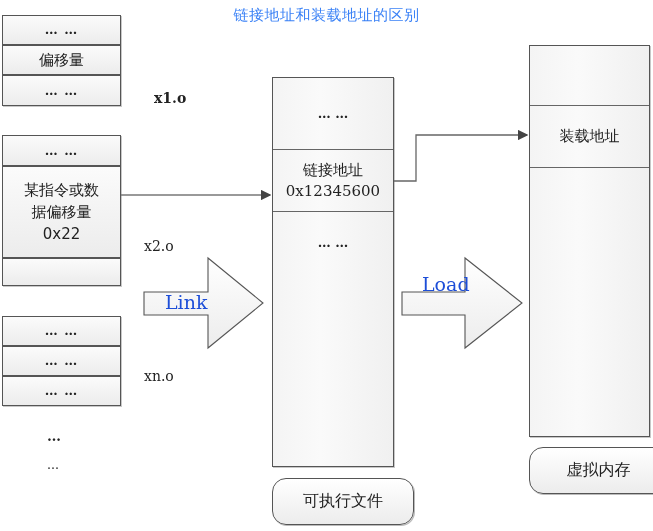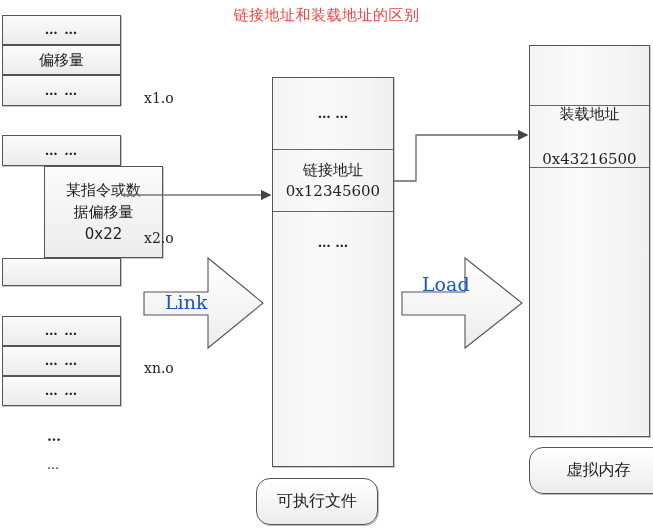--- a/index.html
+++ b/index.html
@@ -1,19 +1,19 @@
 <!DOCTYPE html>
 <html><head>
   <meta charset="utf-8">
   <style>
     html, body { margin: 0; padding: 0; background: #ffffff; }
     body { width: 653px; height: 531px; position: relative; overflow: hidden;
            font-family: "DejaVu Serif", "Liberation Serif", serif; color: #222; }
     .title { position: absolute; left: 0; width: 653px; top: 6px; text-align: center;
-             font-family: "DejaVu Sans", sans-serif; font-size: 15px; color: #ef4444; letter-spacing: 0.5px; }
+             font-family: "DejaVu Sans", sans-serif; font-size: 15px; color: #3b82f6; letter-spacing: 0.5px; }
     .cell { position: absolute; box-sizing: border-box; border: 1px solid #555;
             background: linear-gradient(#fbfbfb, #ececec);
             box-shadow: 1px 1px 0 #c8c8c8;
             display: flex; align-items: center; justify-content: center; text-align: center;
             font-size: 14px; line-height: 22px; color: #222; }
     .cell.cjk { font-family: "DejaVu Sans", sans-serif; font-size: 15px; }
     .cell .dots { letter-spacing: 1px; font-weight: bold; font-size: 13px; }
     .label { position: absolute; font-size: 14px; color: #222; }
     .small-dots { position: absolute; font-size: 14px; color: #222; letter-spacing: 0; }
     .col { position: absolute; box-sizing: border-box; border: 1.5px solid #555;
@@ -40,73 +40,72 @@
 <div>
   <div class="cell" style="left:2px;top:15px;width:119px;height:30px;">
       <span class="dots">… …</span>
     </div>
   <div class="cell cjk" style="left:2px;top:45px;width:119px;height:30px;">
       <span>偏移量</span>
     </div>
   <div class="cell" style="left:2px;top:75px;width:119px;height:31px;">
       <span class="dots">… …</span>
     </div>
-  <div class="label" style="left:144px;top:90px;">x1.o</div>
+  <div class="label" style="left:154px;top:90px;font-weight:bold;">x1.o</div>
 </div>
 
 <div>
   <div class="cell" style="left:2px;top:135px;width:119px;height:31px;">
       <span class="dots">… …</span>
     </div>
-  <div class="cell cjk" style="left:2px;top:166px;width:119px;height:92px;white-space:pre-line;margin-left:42px;"><span>某指令或数
+  <div class="cell cjk" style="left:2px;top:166px;width:119px;height:92px;white-space:pre-line;"><span>某指令或数
 据偏移量
 0x22</span></div>
   <div class="cell" style="left:2px;top:258px;width:119px;height:28px;">
       <span></span>
     </div>
-  <div class="label" style="left:144px;top:230px;">x2.o</div>
+  <div class="label" style="left:144px;top:238px;">x2.o</div>
 </div>
 
 <div>
   <div class="cell" style="left:2px;top:316px;width:119px;height:30px;">
       <span class="dots">… …</span>
     </div>
   <div class="cell" style="left:2px;top:346px;width:119px;height:30px;">
       <span class="dots">… …</span>
     </div>
   <div class="cell" style="left:2px;top:376px;width:119px;height:30px;">
       <span class="dots">… …</span>
     </div>
-  <div class="label" style="left:144px;top:360px;">xn.o</div>
+  <div class="label" style="left:144px;top:368px;">xn.o</div>
 </div>
 
 <div class="small-dots" style="left:47px;top:428px;font-weight:bold;">…</div>
 <div class="small-dots" style="left:47px;top:458px;font-size:12px;">…</div>
 
 <div class="col" style="left:272px;top:77px;width:122px;height:390px;">
   <div class="seg" style="top:0;height:72px;">
       <span class="dots" style="font-weight:bold;font-size:13px;">… …</span>
     </div>
   <div class="seg" style="top:72px;height:62px;">
     <span class="cjk">链接地址</span>
     <span>0x12345600</span>
   </div>
   <div class="seg last" style="top:134px;height:60px;">
       <span class="dots" style="font-weight:bold;font-size:13px;">… …</span>
     </div>
 </div>
-<div class="pill" style="left:256px;top:478px;width:122px;height:47px;">可执行文件</div>
+<div class="pill" style="left:272px;top:478px;width:142px;height:47px;">可执行文件</div>
 
 <div class="col" style="left:529px;top:45px;width:121px;height:392px;">
   <div class="seg" style="top:0;height:60px;">
       <span></span>
     </div>
   <div class="seg" style="top:60px;height:62px;gap:24px;">
     <span class="cjk">装载地址</span>
-    <span>0x43216500</span>
   </div>
   <div class="seg last" style="top:122px;height:268px;">
       <span></span>
     </div>
 </div>
 <div class="pill" style="left:529px;top:447px;width:139px;height:47px;">虚拟内存</div>
 
 <svg class="overlay" viewBox="0 0 653 531">
   <defs>
     <marker id="ah" markerWidth="8" markerHeight="8" refX="7" refY="4" orient="auto">

